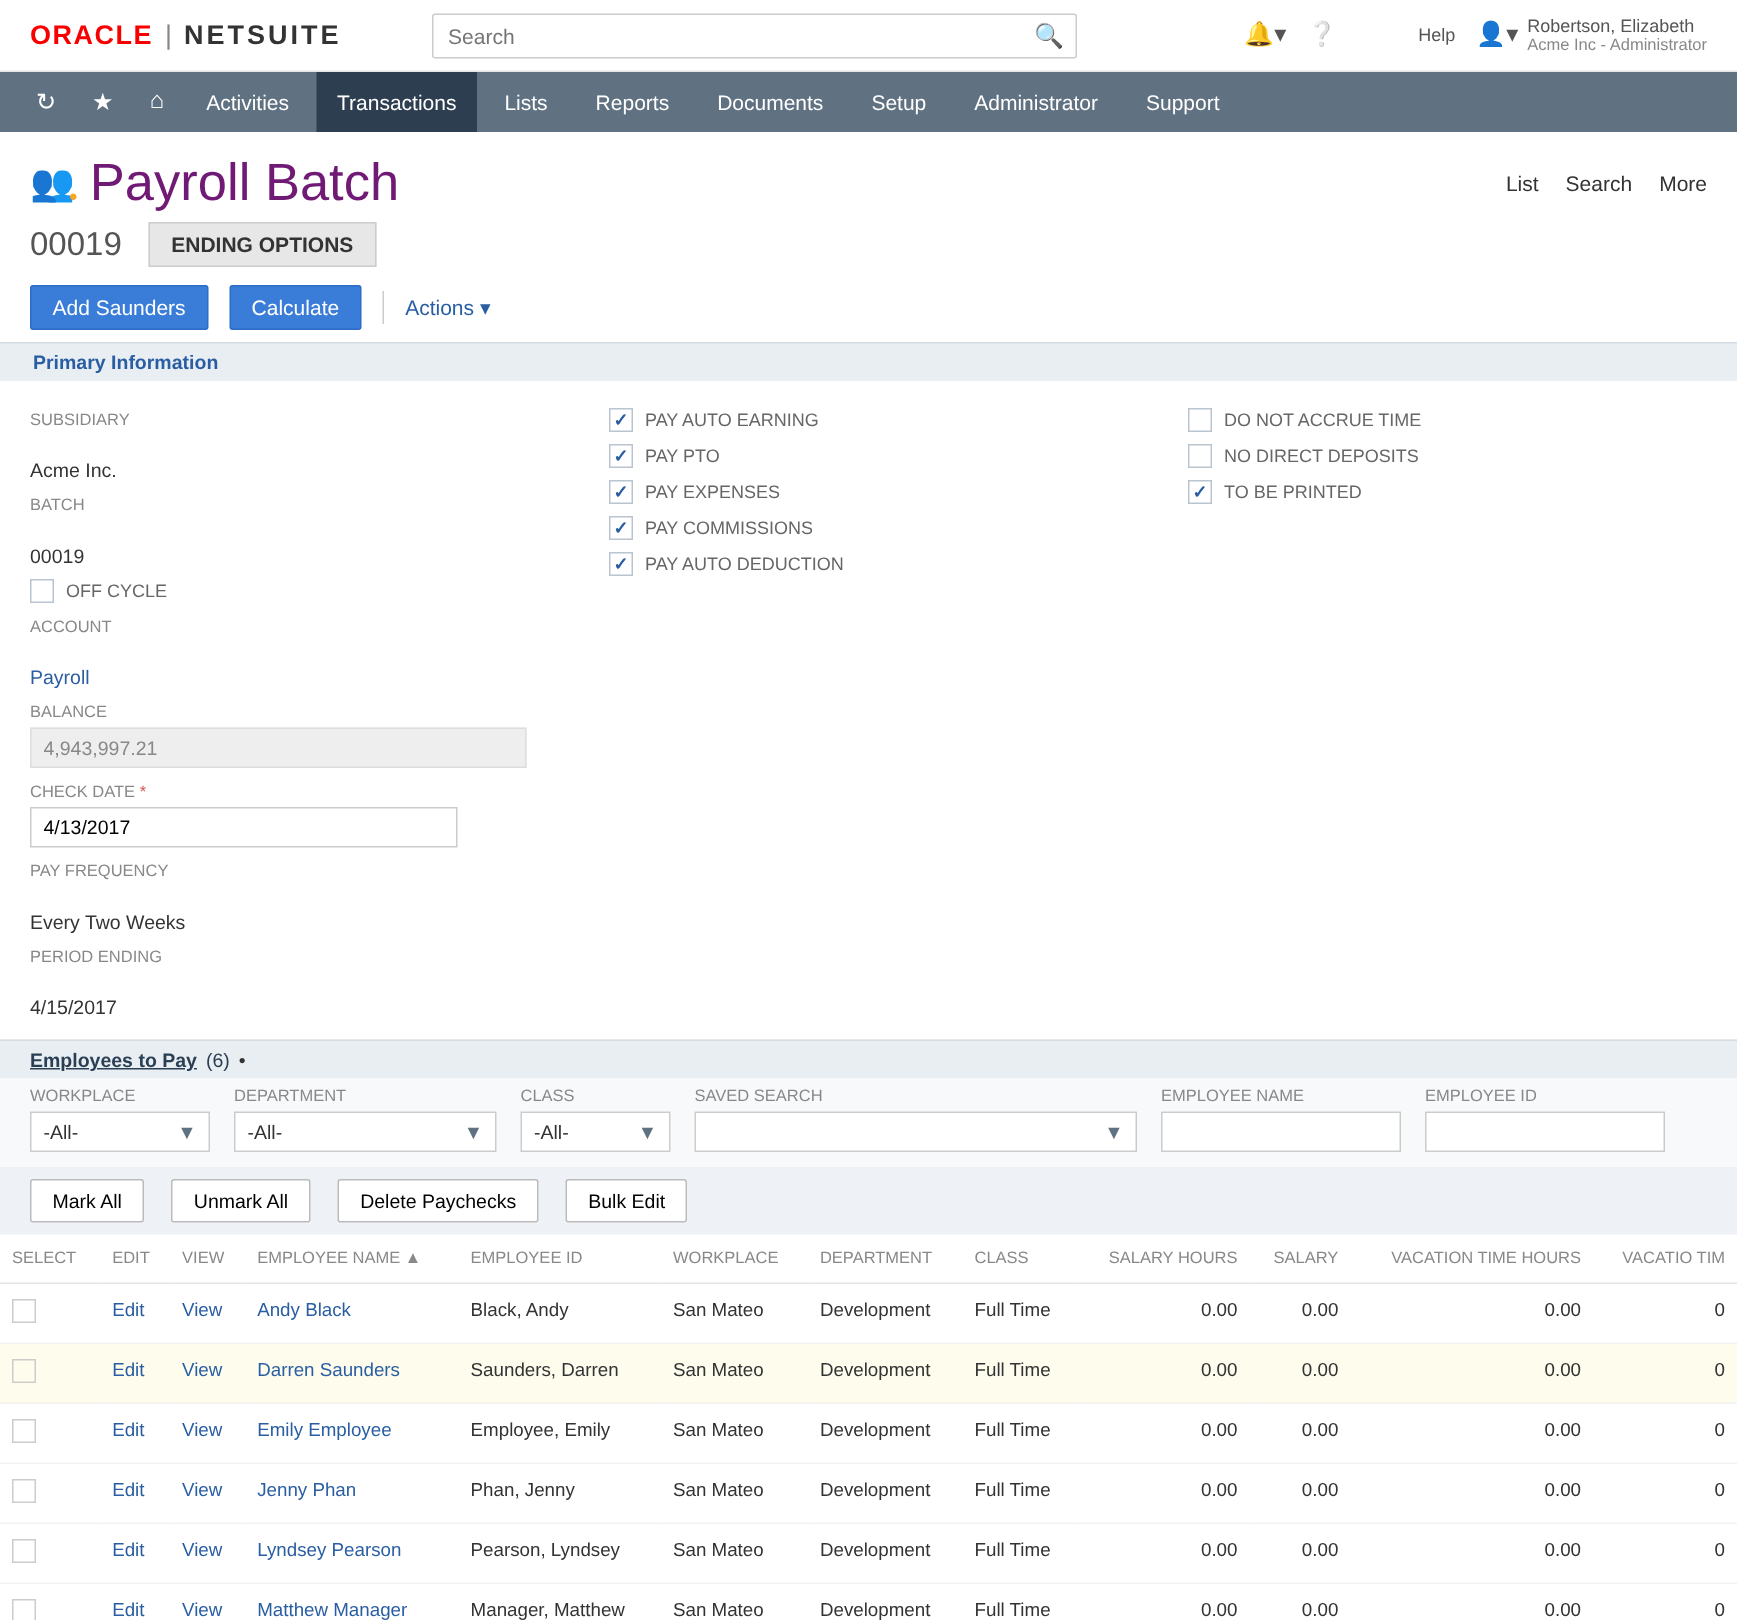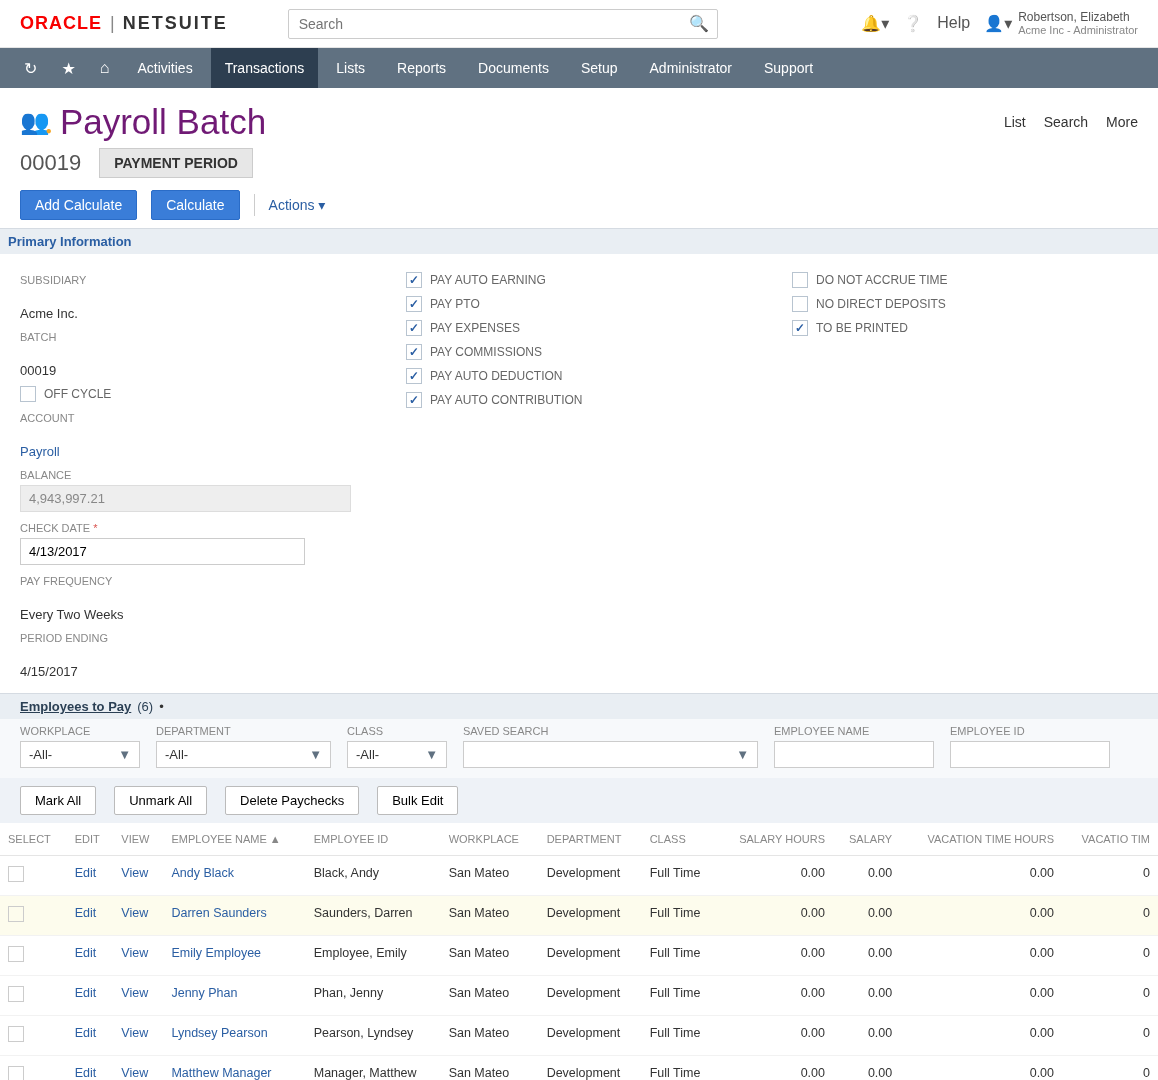--- a/index.html
+++ b/index.html
@@ -6,21 +6,21 @@
 body { font-family: Arial, Helvetica, sans-serif; font-size: 13px; color: #333; background: #fff; width: 1158px; }
 .topbar { display: flex; align-items: center; padding: 8px 20px; border-bottom: 1px solid #e5e5e5; height: 48px; }
 .logo-oracle { color: #f80000; font-weight: bold; font-size: 18px; letter-spacing: 1px; }
 .logo-sep { color: #888; margin: 0 8px; font-size: 18px; }
 .logo-netsuite { color: #333; font-weight: bold; font-size: 18px; letter-spacing: 2px; }
 .search-box { margin-left: 60px; position: relative; }
 .search-box input { width: 430px; height: 30px; padding: 4px 34px 4px 10px; border: 1px solid #ccc; border-radius: 2px; font-size: 14px; color:#888; }
 .search-ico { position: absolute; right: 8px; top: 5px; color: #666; font-size: 16px; }
 .top-right { margin-left: auto; display: flex; align-items: center; gap: 14px; color: #555; }
 .top-right .ico { font-size: 16px; color: #555; }
-.top-right .help { font-size: 16px; }
+.top-right .help { font-size: 12px; margin-left: 40px; }
 .user-block { display:flex; align-items:center; gap:6px; }
 .user-text { font-size: 12px; line-height: 1.2; }
 .user-text .sub { color: #888; font-size: 11px; }
 .navbar { background: #607181; display: flex; align-items: center; height: 40px; padding: 0 14px; gap: 4px; }
 .navbar .nav-ico { color: #fff; font-size: 16px; padding: 0 10px; cursor:pointer; }
 .navbar .nav-item { color: #fff; padding: 0 14px; line-height: 40px; cursor:pointer; font-size: 14px; }
 .navbar .nav-item.active { background: #2d3e50; }
 .page-head { padding: 14px 20px 8px; }
 .title-row { display:flex; align-items:center; gap:10px; }
 .title-ico { font-size: 24px; color:#607181; position:relative; }
@@ -28,21 +28,21 @@
 .page-title { font-size: 35px; color: #701a75; font-weight: normal; }
 .top-actions { margin-left:auto; display:flex; gap:18px; color:#333; font-size:14px;align-items:flex-end;}
 .top-actions span{cursor:pointer;}
 .subtitle-row { display:flex; align-items:center; gap:18px; margin-top:6px;}
 .batch-no { font-size: 22px; color:#555;}
 .payment-opt { background:#e7e7e7; border:1px solid #ccc; padding:6px 14px; font-weight:bold; font-size:14px; color:#333;}
 .action-row { display:flex; align-items:center; gap:14px; margin-top:12px;}
 .btn-primary { background:#3a7dd8; color:#fff; border:1px solid #2a6cc7; padding:6px 14px; font-size:14px; cursor:pointer; border-radius:2px;}
 .divider-v { width:1px; height:22px; background:#ccc;}
 .actions-link { color:#2a5ea3; font-size:14px; cursor:pointer;}
-.section-header { background:#e9eef3; padding:5px 8px; color:#2a5ea3; font-weight:bold; font-size:13px; border-top:1px solid #d5dbe2;}
+.section-header { background:#e9eef3; padding:5px 22px; color:#2a5ea3; font-weight:bold; font-size:13px; border-top:1px solid #d5dbe2;}
 .info-grid { display:flex; padding:10px 20px 14px; gap:40px;}
 .col { flex:1; }
 .field-label { color:#888; font-size:11px; text-transform:uppercase; margin-top:10px;}
 .field-value { color:#333; font-size:13px; margin-top:20px;}
 .field-link { color:#2a5ea3;}
 .input-text { border:1px solid #ccc; padding:5px 8px; width:285px; margin-top:4px; font-size:13px;}
 .input-readonly { background:#eee; color:#888; border:1px solid #ddd; padding:5px 8px; width:331px; margin-top:4px;}
 .cb-row { display:flex; align-items:center; gap:8px; margin-top:8px;}
 .cb { width:16px; height:16px; border:1px solid #b8c4d0; display:inline-flex; align-items:center; justify-content:center; font-size:12px; color:#2a5ea3; cursor:pointer;}
 .cb.checked::before { content:"✓"; font-weight:bold;}
@@ -109,24 +109,24 @@
     <span class="title-ico">👥</span>
     <h1 class="page-title">Payroll Batch</h1>
     <div class="top-actions">
       <span>List</span>
       <span>Search</span>
       <span>More</span>
     </div>
   </div>
   <div class="subtitle-row">
     <span class="batch-no">00019</span>
-    <span class="payment-opt">PAYMENT PERIOD</span>
+    <span class="payment-opt">ENDING OPTIONS</span>
   </div>
   <div class="action-row">
-    <button class="btn-primary">Add Calculate</button>
+    <button class="btn-primary">Add Saunders</button>
     <button class="btn-primary">Calculate</button>
     <span class="divider-v"></span>
     <span class="actions-link"><span>Actions</span> ▾</span>
   </div>
 </div>
 
 <div class="section-header">Primary Information</div>
 <div class="info-grid">
   <div class="col">
     <div class="field-label">SUBSIDIARY</div>
@@ -161,24 +161,20 @@
         <span class="cb checked"></span>
         <span class="cb-label">PAY EXPENSES</span>
       </div>
       <div class="cb-row">
         <span class="cb checked"></span>
         <span class="cb-label">PAY COMMISSIONS</span>
       </div>
       <div class="cb-row">
         <span class="cb checked"></span>
         <span class="cb-label">PAY AUTO DEDUCTION</span>
-      </div>
-      <div class="cb-row">
-        <span class="cb checked"></span>
-        <span class="cb-label">PAY AUTO CONTRIBUTION</span>
       </div>
     </div>
   <div class="col" id="col3">
       <div class="cb-row">
         <span class="cb"></span>
         <span class="cb-label">DO NOT ACCRUE TIME</span>
       </div>
       <div class="cb-row">
         <span class="cb"></span>
         <span class="cb-label">NO DIRECT DEPOSITS</span>

